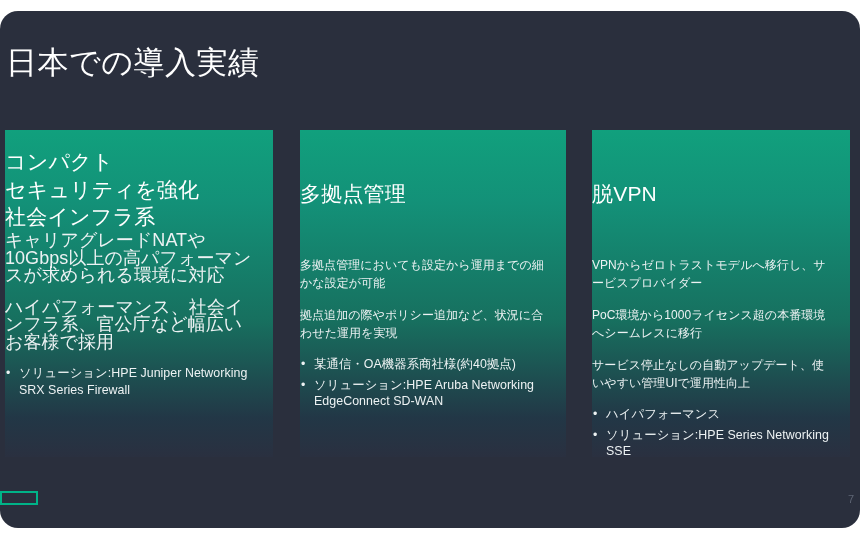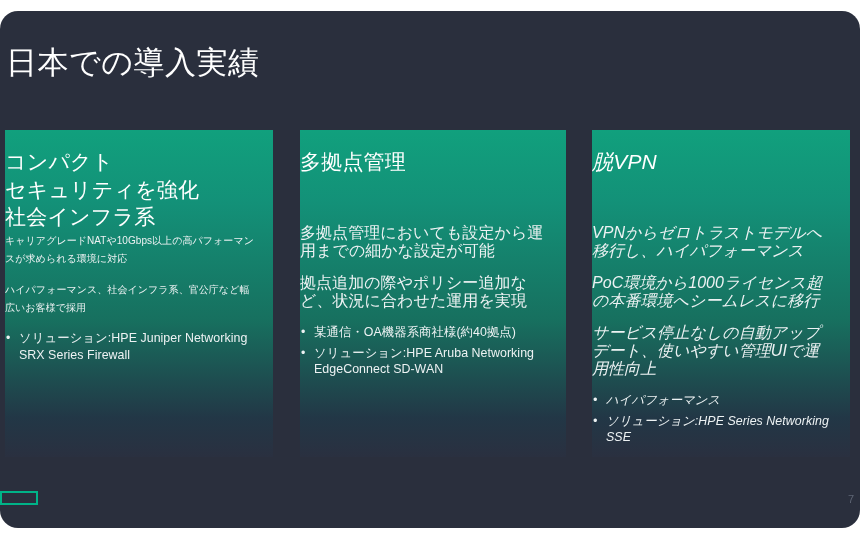--- a/index.html
+++ b/index.html
@@ -49,50 +49,50 @@
     position: absolute;
     top: 0;
     height: 327px;
     background: linear-gradient(to bottom, #11a07d 0%, #139178 22%, #17705f 58%, #223746 88%, #2a3040 100%);
     box-sizing: border-box;
     padding: 0;
     overflow: hidden;
   }
   .card-1 { left: 5px;   width: 268px; }
   .card-2 { left: 300px; width: 266px; }
-  .card-3 { left: 592px; width: 258px; font-style: italic; }
+  .card-3 { left: 592px; width: 258px; }
 
   .card-inner {
     position: absolute;
     left: 0;
     top: 0;
     right: 0;
     bottom: 0;
     padding: 18px 16px 10px 0;
     box-sizing: border-box;
   }
   .card-heading {
     color: #ffffff;
     font-size: 21px;
     line-height: 27.5px;
     font-weight: 400;
     margin: 0 0 0 0;
     letter-spacing: 0.2px;
   }
   .card-heading.h-tall { min-height: 84px; }
-  .card-heading.h-short { min-height: 76px; }
+  .card-heading.h-short { min-height: 76px; margin-top: 32px; }
 
   .para {
     color: #edf2f3;
-    font-size: 10px;
+    font-size: 18px;
     line-height: 17.5px;
     margin: 0 0 14px 0;
     letter-spacing: 0.05px;
   }
-  .card-2 .para, .card-3 .para { font-size: 16px; line-height: 18px; }
+  .card-2 .para, .card-3 .para { font-size: 12px; line-height: 18px; }
 
   .bullets {
     list-style: none;
     margin: 0;
     padding: 0;
   }
   .bullets li {
     position: relative;
     color: #edf2f3;
     font-size: 12.4px;
@@ -163,21 +163,21 @@
             <li><span class="bullet-dot">•</span><span>ソリューション:HPE Aruba Networking EdgeConnect SD-WAN</span></li>
           </ul>
         </div>
       </div>
 
       <div class="card card-3">
         <div class="card-inner">
           <div class="card-heading h-short">
             <div>脱VPN</div>
           </div>
-          <p class="para">VPNからゼロトラストモデルへ移行し、ハイパフォーマンス</p>
+          <p class="para">VPNからゼロトラストモデルへ移行し、サービスプロバイダー</p>
           <p class="para">PoC環境から1000ライセンス超の本番環境へシームレスに移行</p>
           <p class="para">サービス停止なしの自動アップデート、使いやすい管理UIで運用性向上</p>
           <ul class="bullets">
             <li><span class="bullet-dot">•</span><span>ハイパフォーマンス</span></li>
             <li><span class="bullet-dot">•</span><span>ソリューション:HPE Series Networking SSE</span></li>
           </ul>
         </div>
       </div>
 
     </div>

